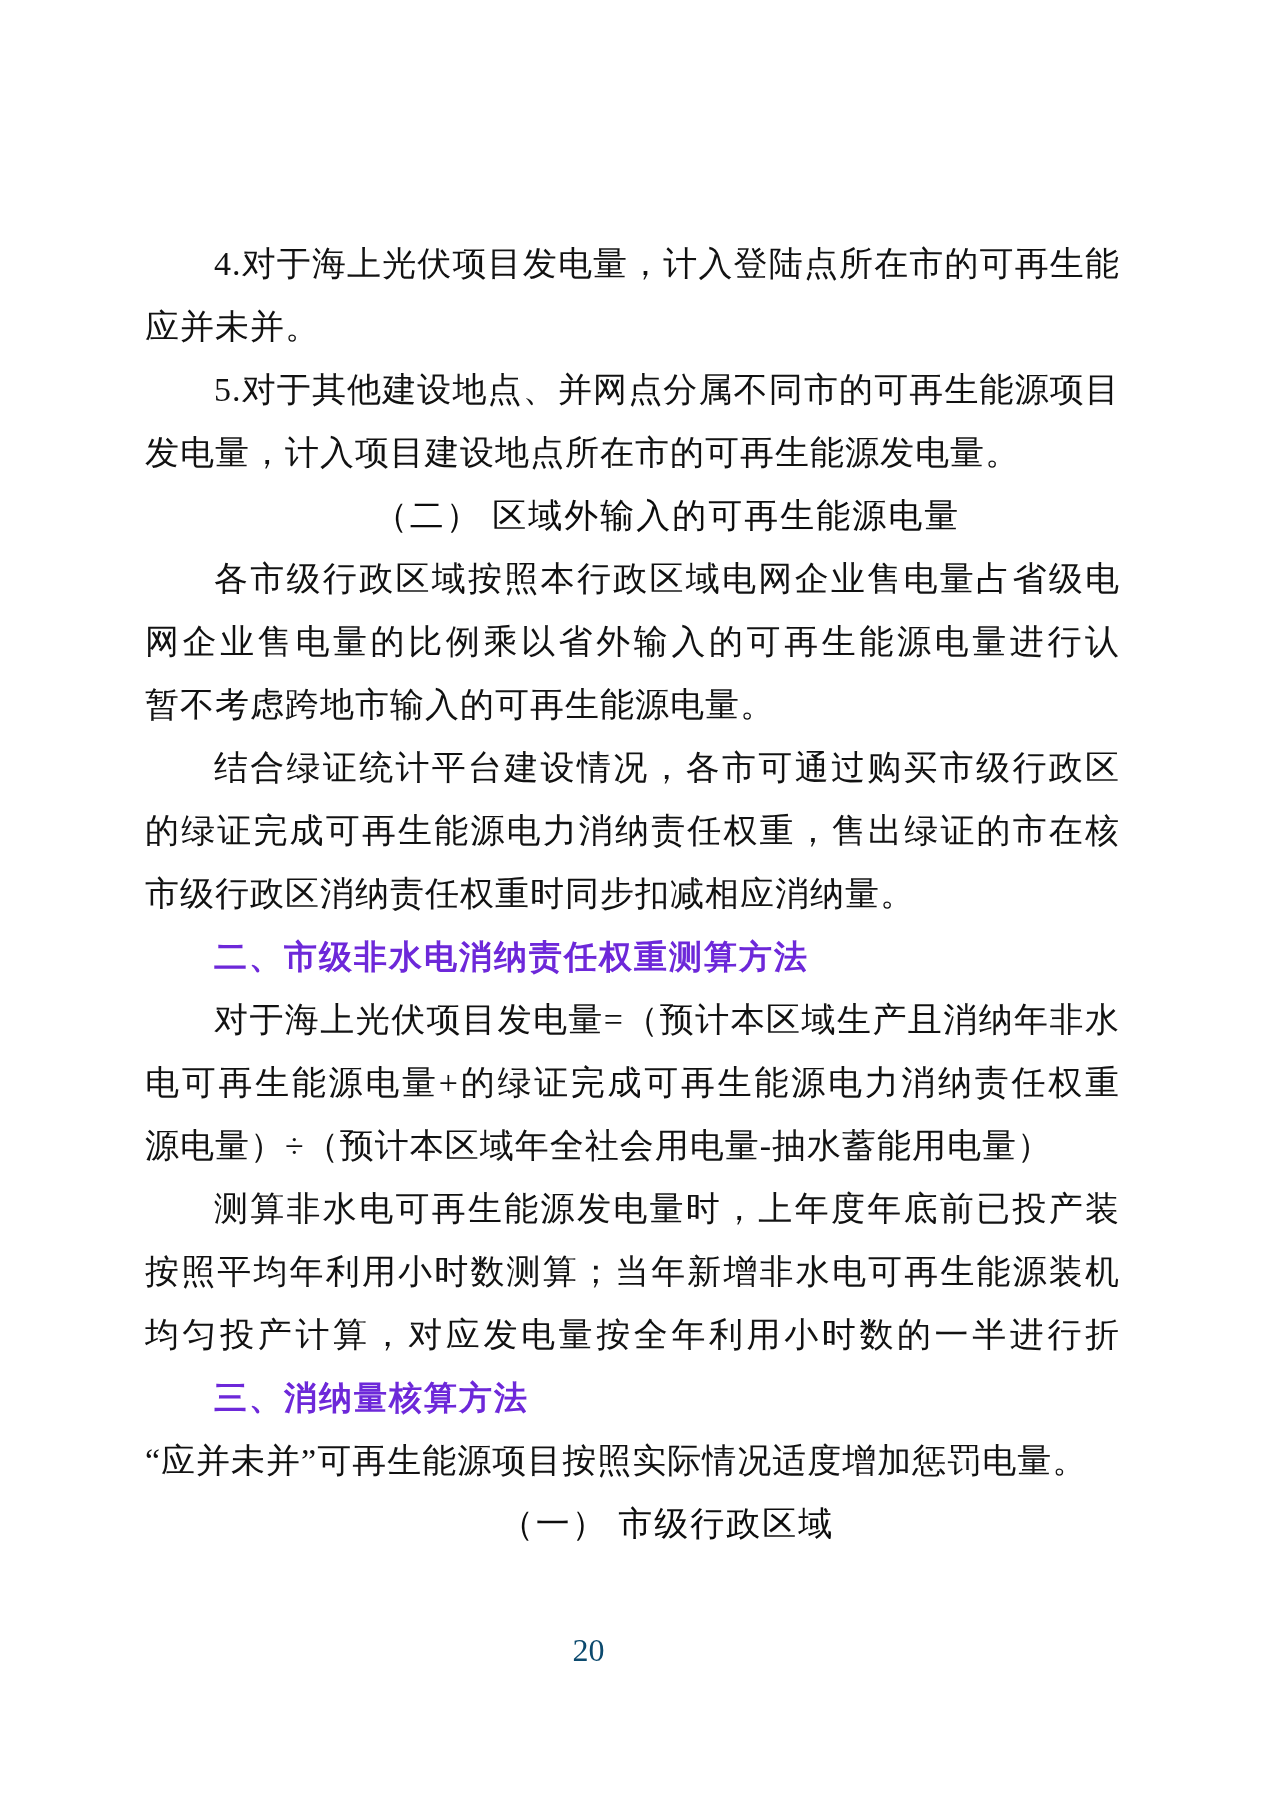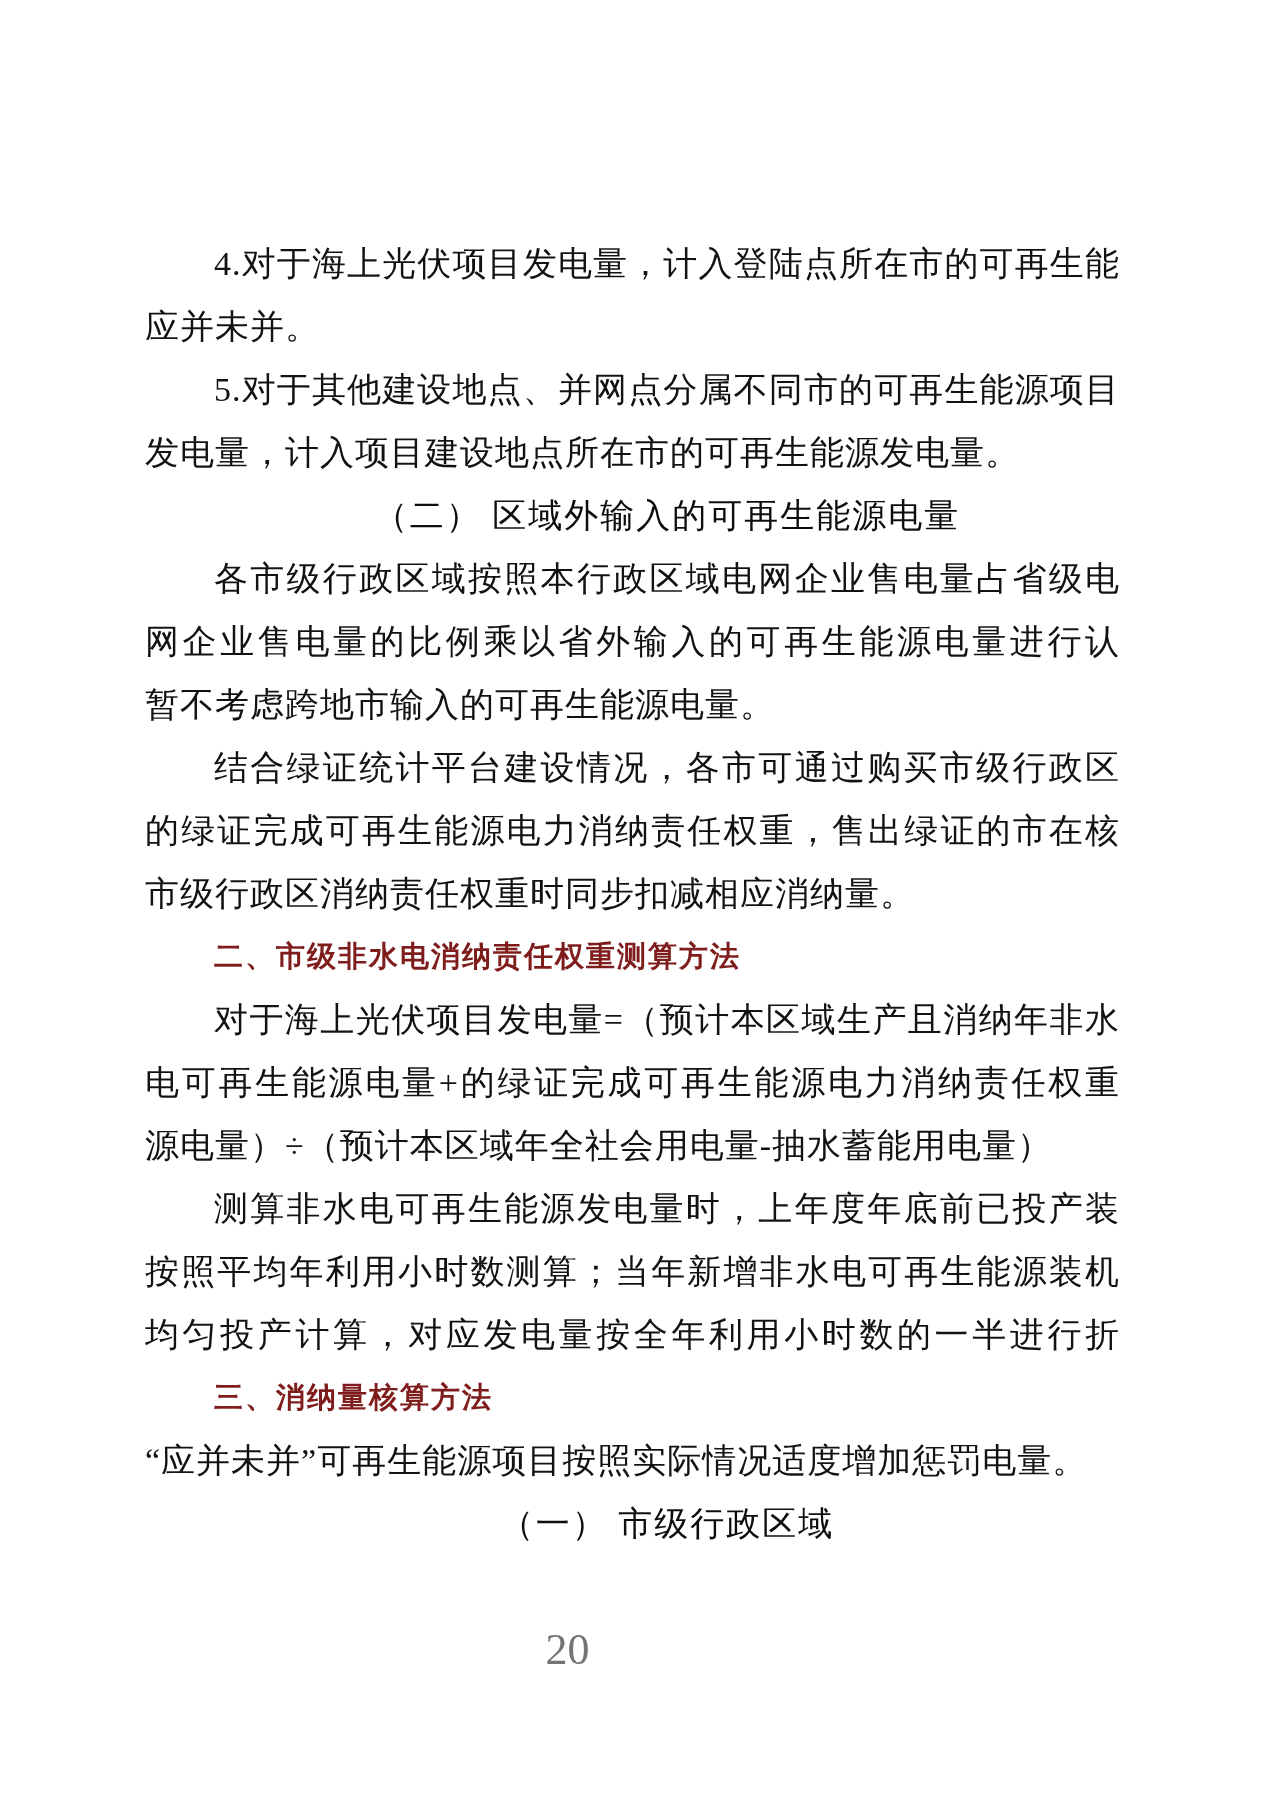--- a/index.html
+++ b/index.html
@@ -6,20 +6,21 @@
     margin: 0;
     padding: 0;
     background: #ffffff;
   }
   .page {
     position: relative;
     width: 1135px;
     height: 1810px;
     background: #ffffff;
     overflow: hidden;
+    padding-left: 42px;
   }
   .textblock {
     position: absolute;
     left: 145px;
     top: 232px;
     width: 975px;
   }
   .line {
     height: 63px;
     line-height: 63px;
@@ -34,43 +35,43 @@
     white-space: normal;
     text-align: justify;
     text-align-last: justify;
   }
   .line.indent {
     padding-left: 69px;
   }
   .line.h-hei {
     font-family: "Liberation Sans", "DejaVu Sans", sans-serif;
     font-weight: bold;
-    font-size: 29px;
+    font-size: 33px;
     letter-spacing: 2px;
-    color: #7f1d1d;
+    color: #6d28d9;
   }
   .line.h-kai {
     font-family: "Liberation Serif", "DejaVu Serif", serif;
     font-weight: normal;
     font-size: 34px;
     letter-spacing: 2px;
     color: #0d0d0d;
     text-align: center;
   }
   .pagenum {
     position: absolute;
     top: 1628px;
     left: 0;
     width: 100%;
     height: 44px;
     line-height: 44px;
     text-align: center;
     font-family: "Liberation Serif", "DejaVu Serif", serif;
-    font-size: 44px;
-    color: #737373;
+    font-size: 32px;
+    color: #0c4a6e;
   }
 </style>
 </head>
 <body>
 
 <div class="page">
   <div class="textblock">
     <div class="line indent justify">4.对于海上光伏项目发电量，计入登陆点所在市的可再生能</div>
     <div class="line">应并未并。</div>
     <div class="line indent justify">5.对于其他建设地点、并网点分属不同市的可再生能源项目</div>

